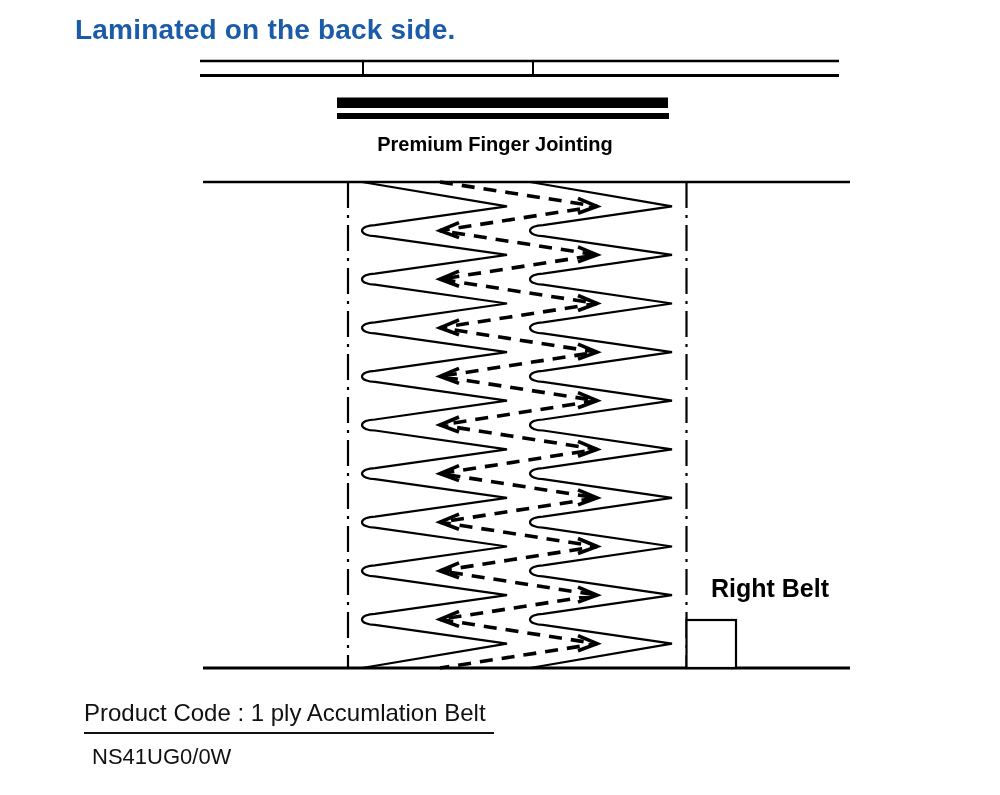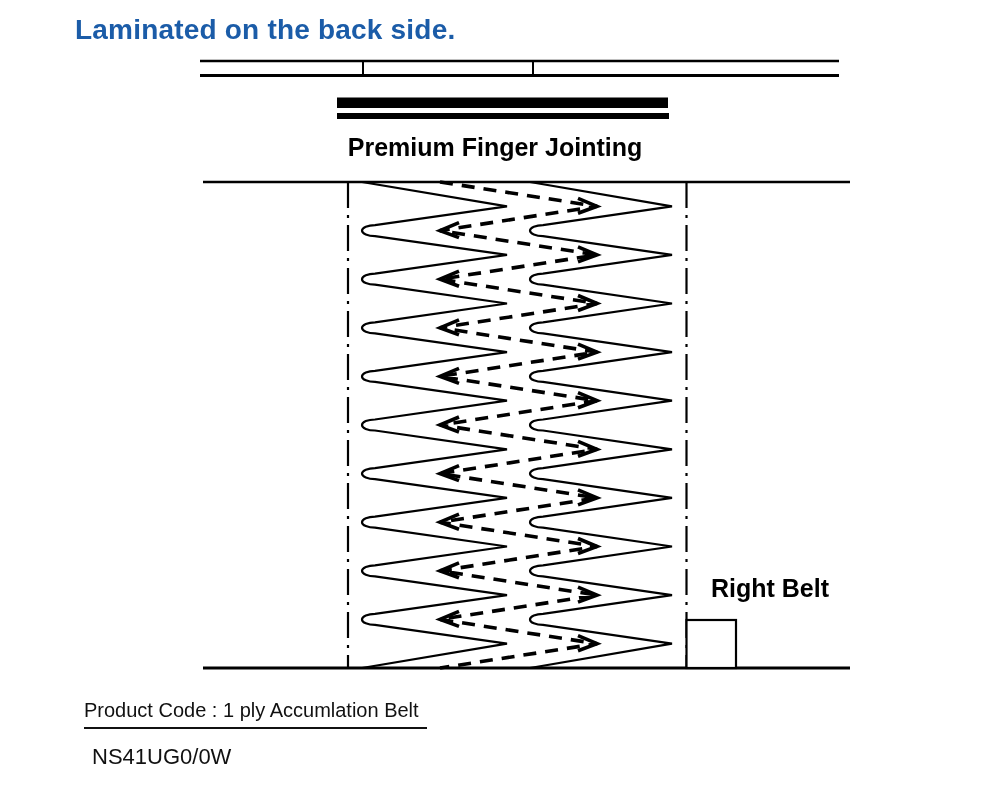--- a/index.html
+++ b/index.html
@@ -12,29 +12,29 @@
   }
   .blue-title{
     position:absolute;left:75px;top:14px;
     font-size:28px;font-weight:bold;
     color:#1b5ca8;
     letter-spacing:0.2px;
   }
   .joint-label{
     position:absolute;left:310px;top:133px;width:370px;
     text-align:center;
-    font-size:25px;font-weight:bold;color:#000;
+    font-size:20px;font-weight:bold;color:#000;
   }
   .right-angle-label{
     position:absolute;left:711px;top:574px;
     font-size:25px;font-weight:bold;color:#000;
   }
   .product-code-line{
     position:absolute;left:84px;top:699px;
-    font-size:20px;color:#111;
+    font-size:24px;color:#111;
     border-bottom:2px solid #111;
     padding:0 8px 5px 0;
   }
   .codes-row{
     position:absolute;left:92px;top:744px;
     display:flex;gap:45px;
     font-size:22px;color:#111;
   }
   svg.art{position:absolute;left:0;top:0;}
 </style>

